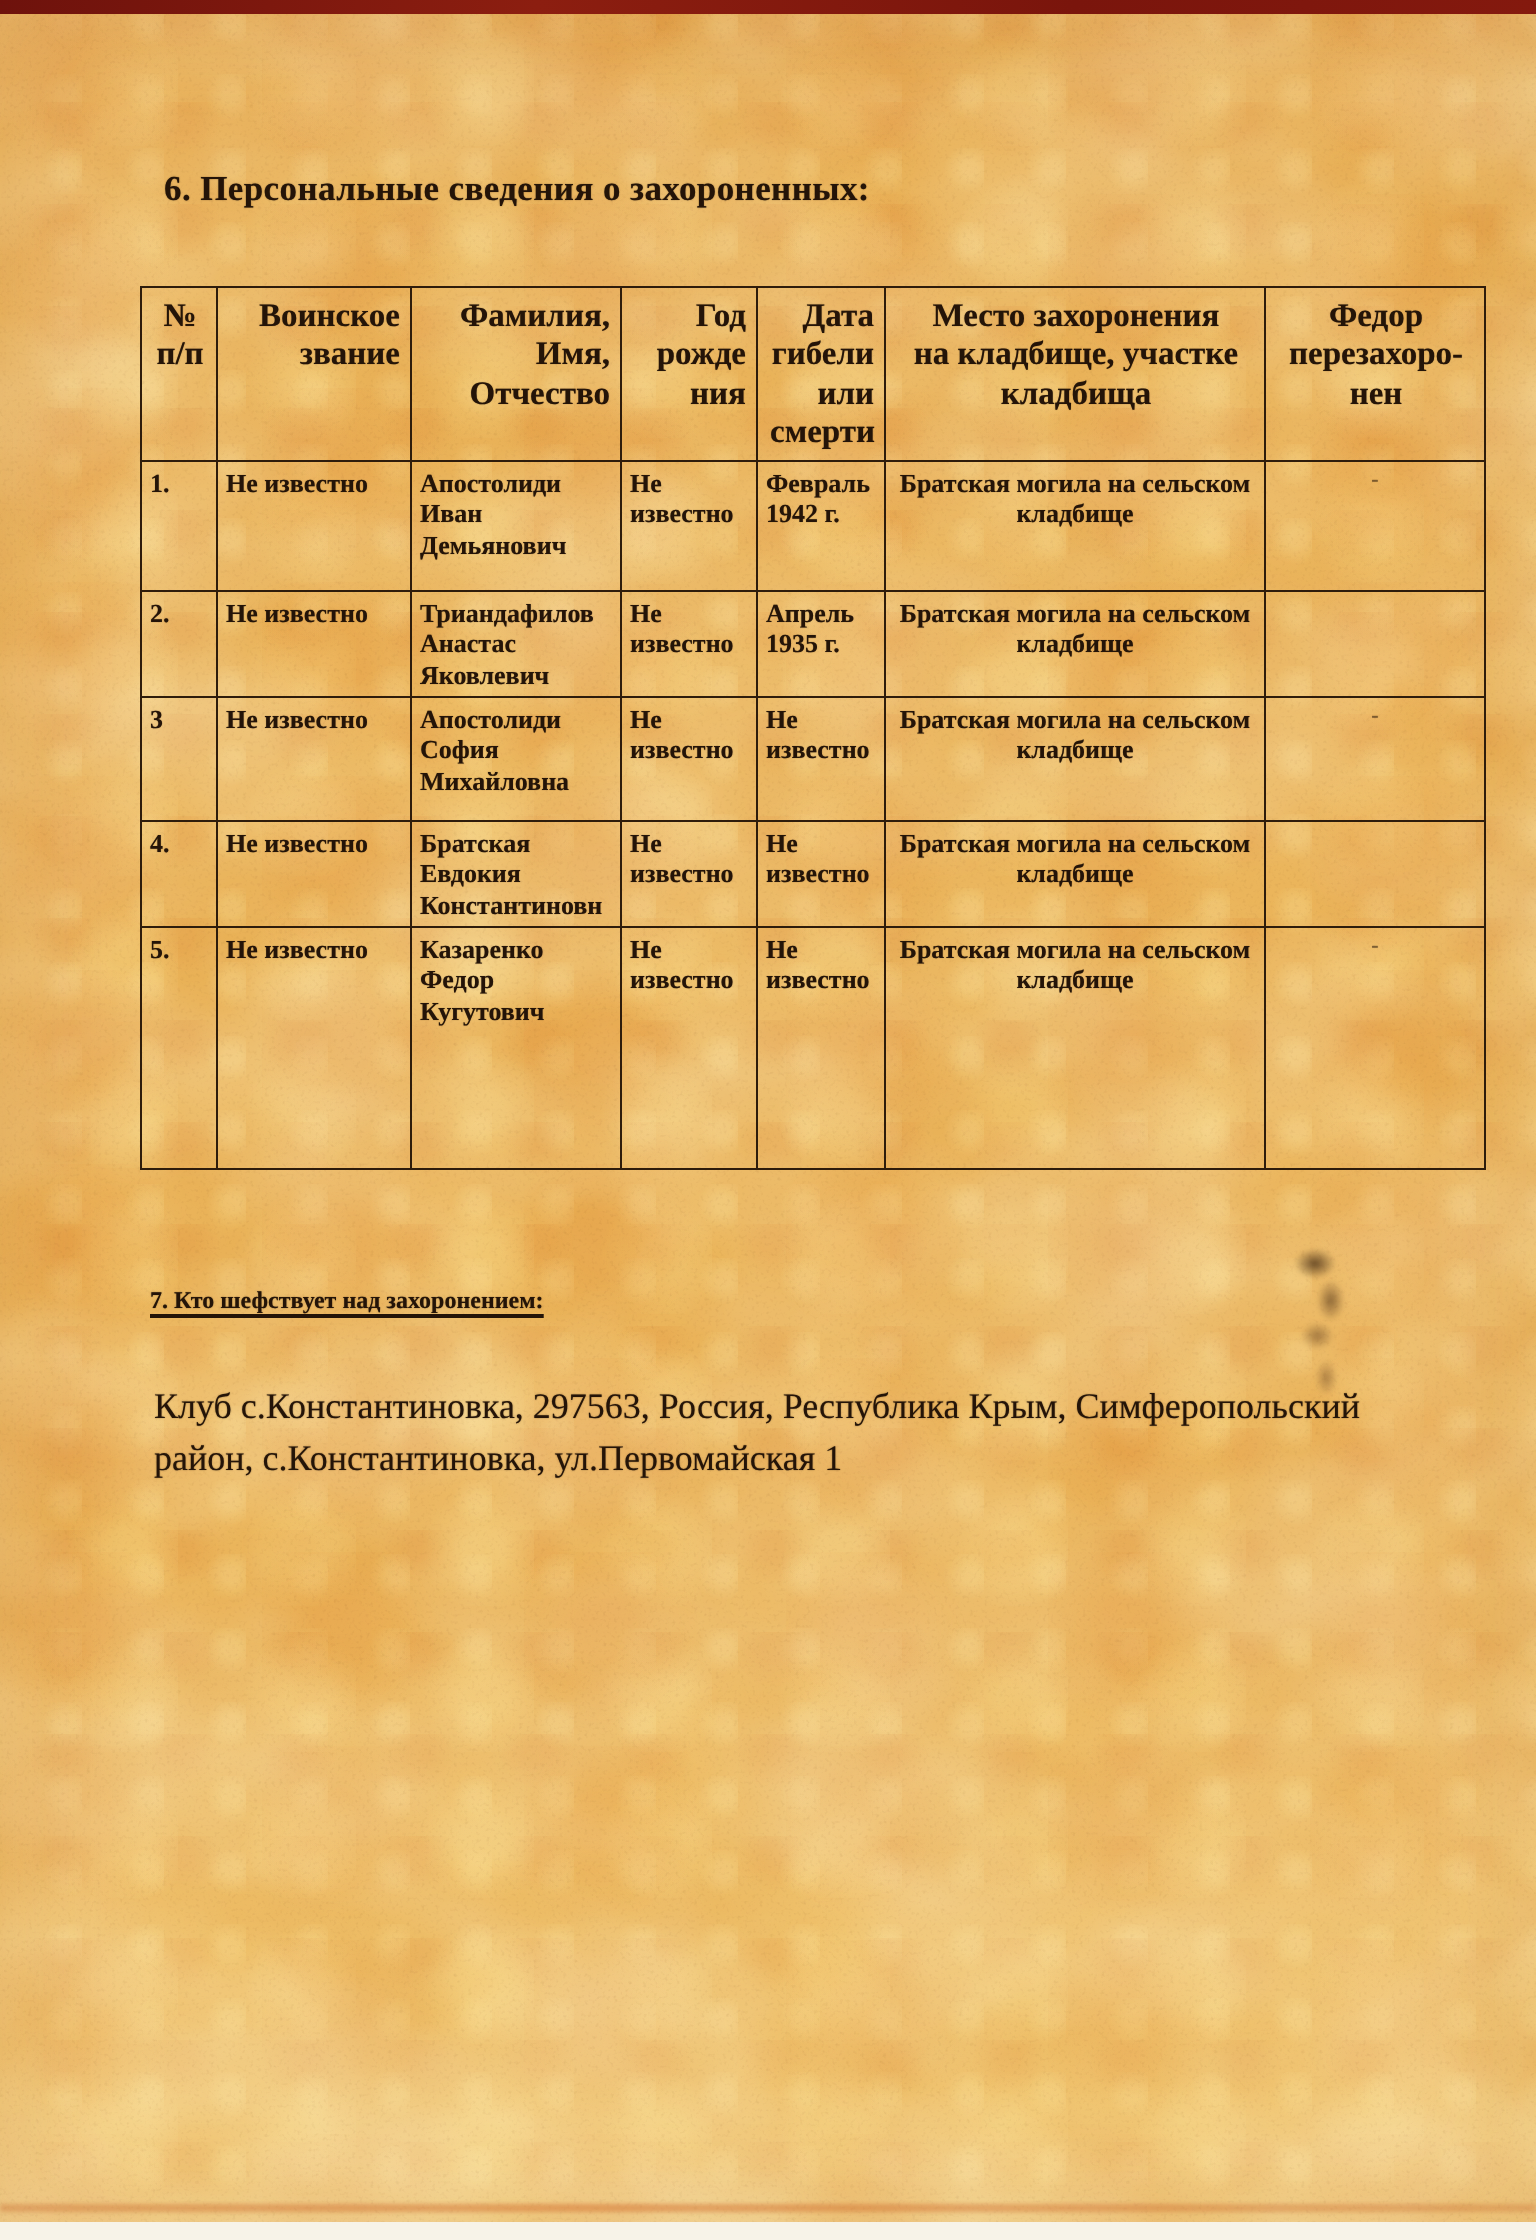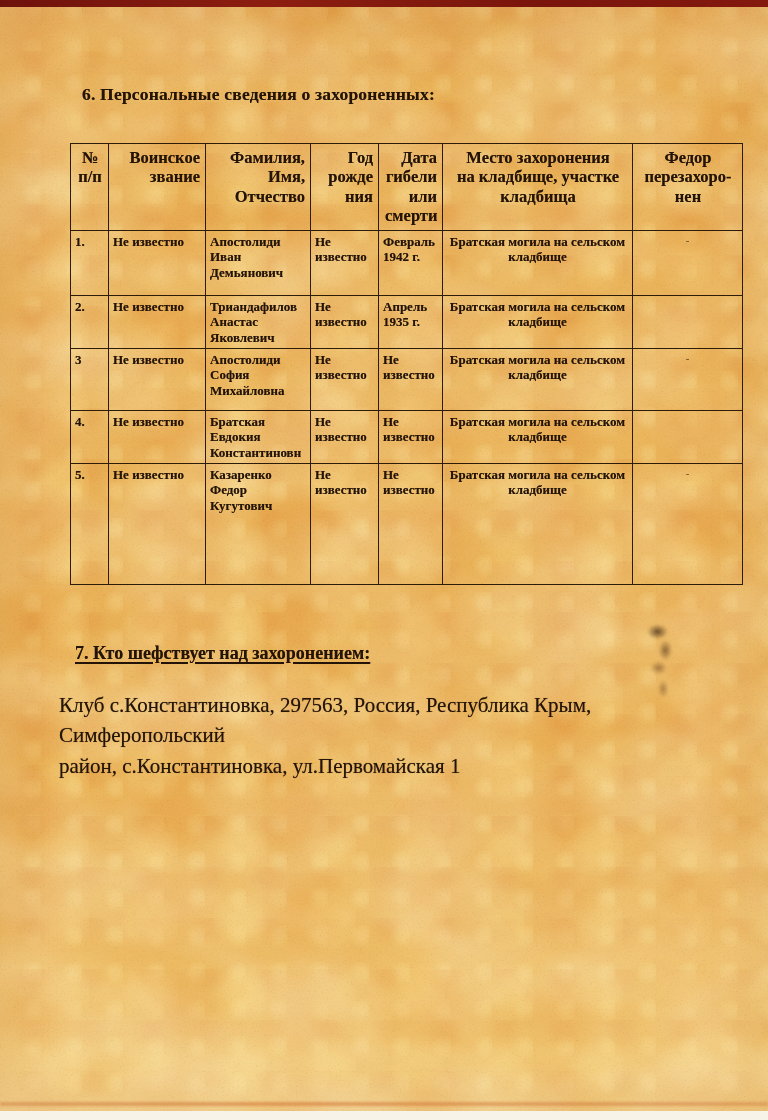--- a/index.html
+++ b/index.html
@@ -53,26 +53,26 @@
     text-align:right;white-space:pre-line;padding:4px 5px 2px 6px;}
   .burials th.c{text-align:center;}
   .pre{white-space:pre-line;}
   .cell-place{text-align:center;white-space:pre-line;}
   .cell-reburied{text-align:center;font-size:11px;opacity:.55;}
   .merge-below{border-bottom-style:hidden;}
   tr.hr{height:87px;} tr.r0{height:65px;} tr.r1{height:53px;}
   tr.r2{height:62px;} tr.r3{height:52px;} tr.r4{height:121px;}
   .title7{
     position:absolute;left:75px;top:643px;
-    font-size:18px;font-weight:bold;
+    font-size:12px;font-weight:bold;
     text-decoration:underline;text-underline-offset:3px;text-decoration-thickness:1.5px;
     text-shadow:0 0 .6px rgba(36,20,8,.65);}
   .caretaker{
-    position:absolute;left:59px;top:690px;width:680px;
-    font-size:21px;line-height:1.45;white-space:pre-line;
+    position:absolute;left:77px;top:690px;width:680px;
+    font-size:18px;line-height:1.45;white-space:pre-line;
     text-shadow:0 0 .7px rgba(36,20,8,.6);}
 </style>
 </head>
 <body>
 
 <div class="page">
 
   <svg class="texture" width="768" height="1120" xmlns="http://www.w3.org/2000/svg">
     <defs>
       <filter id="blotch" x="0" y="0" width="100%" height="100%">

